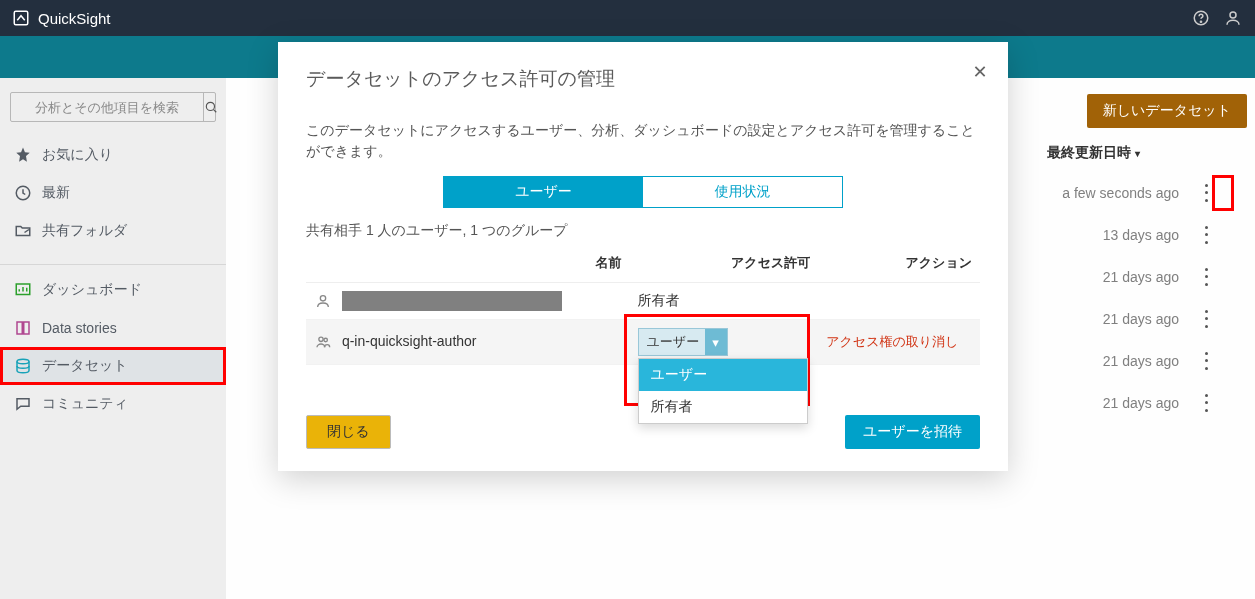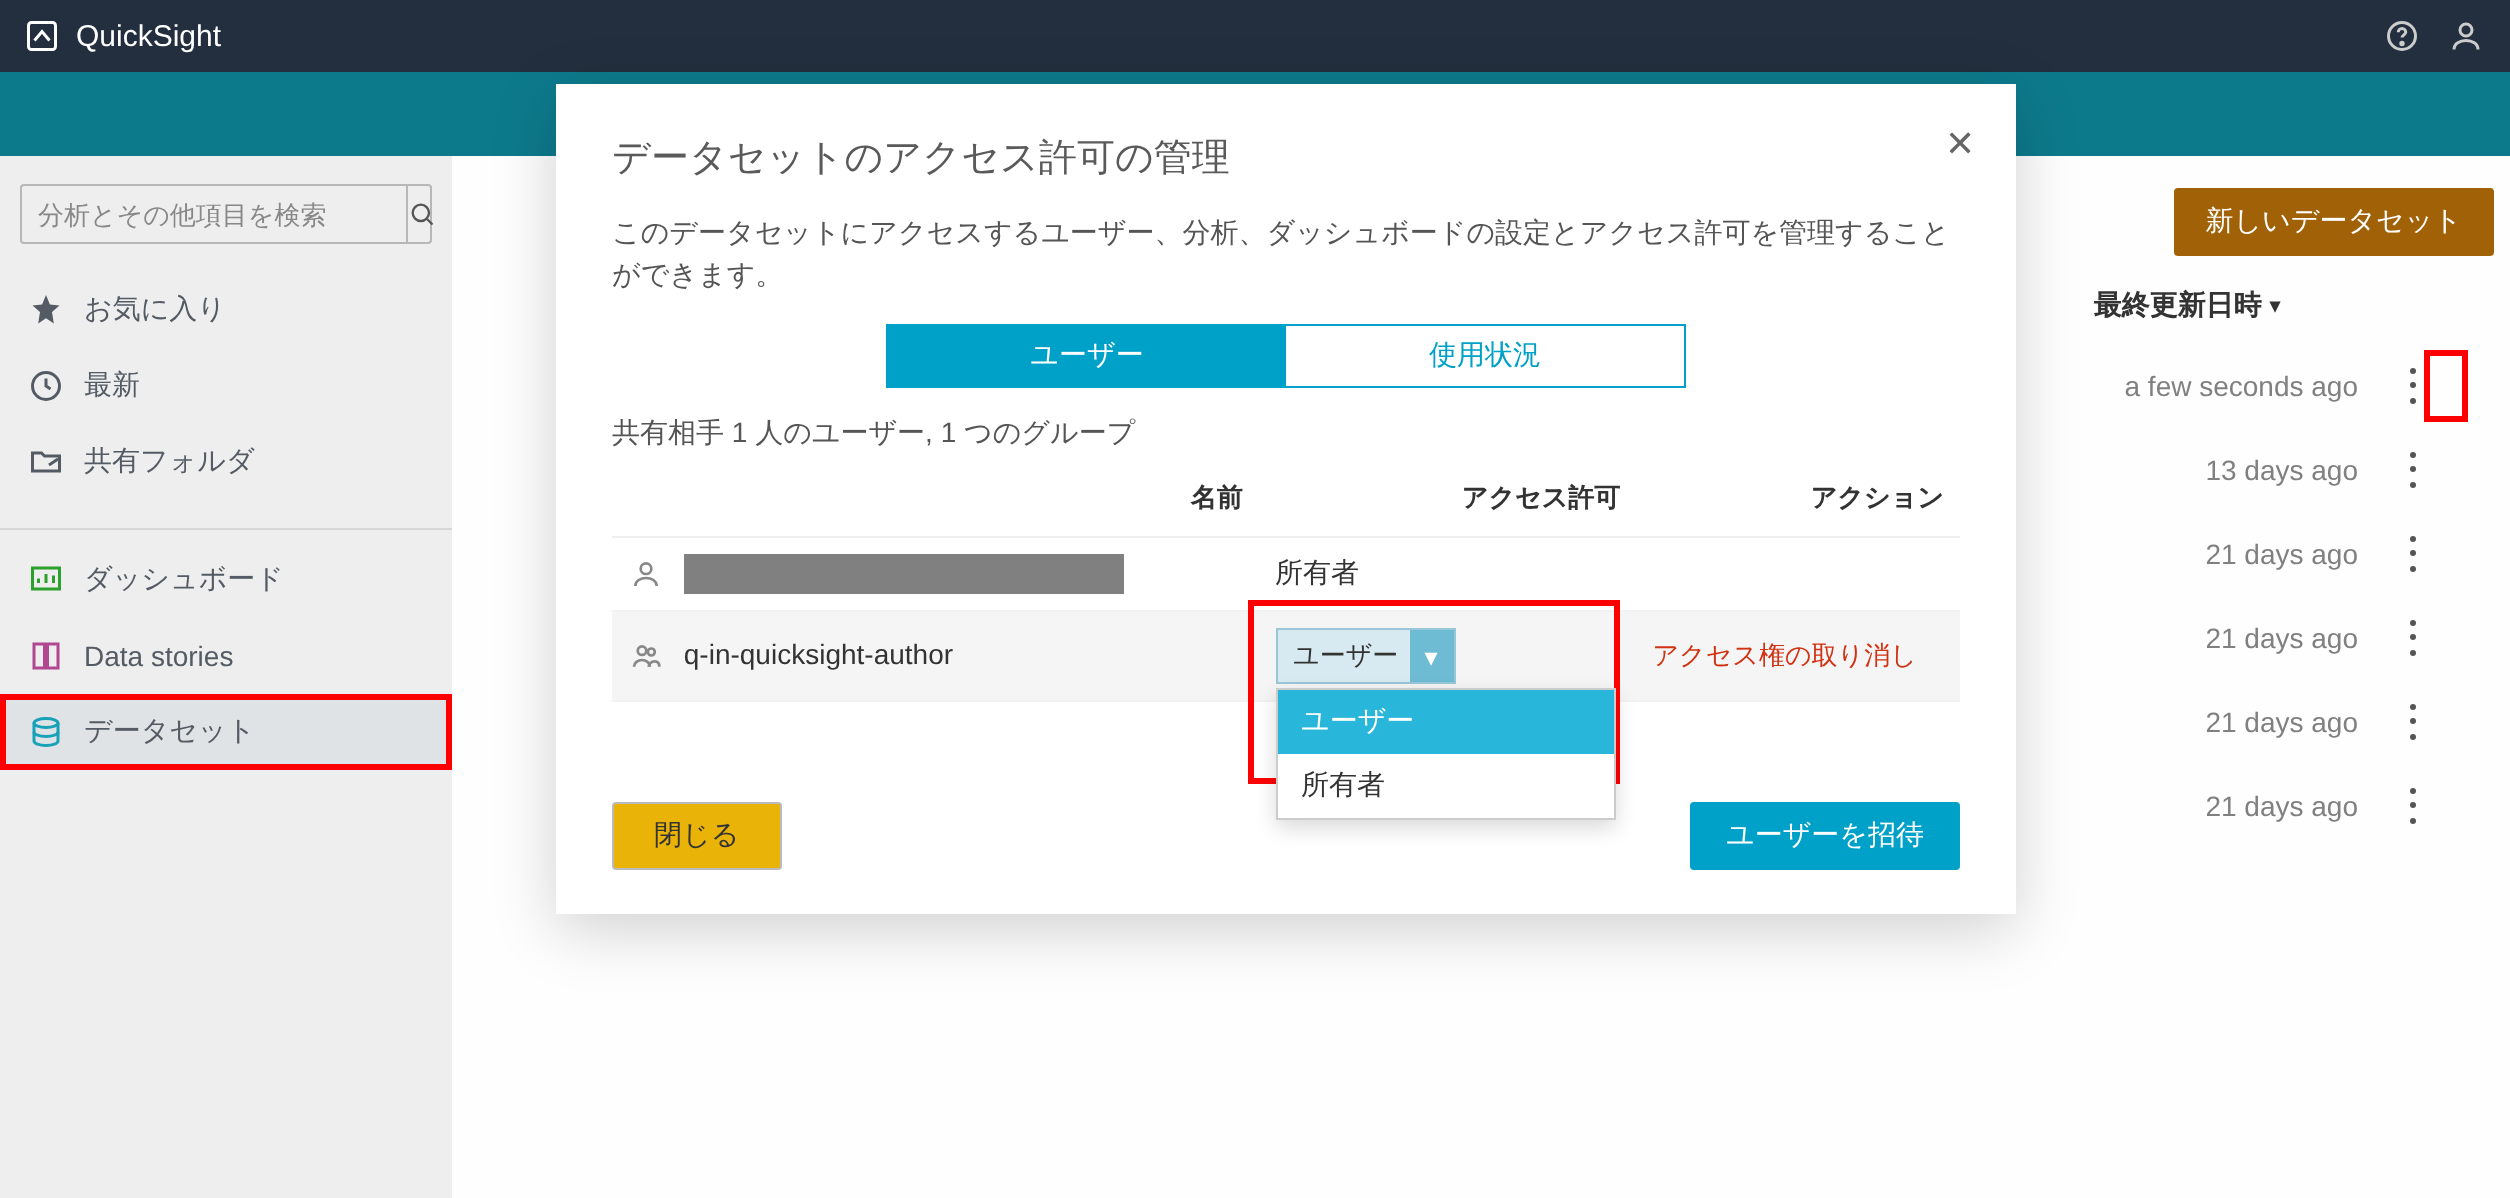--- a/index.html
+++ b/index.html
@@ -11,21 +11,21 @@
     .topbar .brand svg { width: 18px; height: 18px; }
     .topbar .spacer { flex: 1; }
     .topbar .tb-icon { width: 20px; height: 20px; margin-left: 12px; color: #ccc; cursor: pointer; display: flex; align-items: center; justify-content: center; }
 
     
     .subbar { height: 42px; background: #0d7a8c; }
 
     
     .sidebar { position: absolute; left: 0; top: 78px; bottom: 0; width: 226px; background: #eeeeee; padding-top: 10px; }
     .search-box { margin: 4px 10px 14px 10px; display: flex; align-items: center; border: 1px solid #b7b7b7; border-radius: 2px; background: #eeeeee; height: 30px; }
-    .search-box input { flex: 1; border: none; background: transparent; padding: 0 8px; font-size: 13px; outline: none; color: #555; }
+    .search-box input { flex: 1; border: none; background: transparent; padding: 0 8px; font-size: 13px; outline: none; color: #555; text-align: center; }
     .search-box input::placeholder { color: #888; }
     .search-box .search-btn { width: 30px; height: 100%; border-left: 1px solid #b7b7b7; display: flex; align-items: center; justify-content: center; color: #555; cursor: pointer; }
     .nav-group { padding-bottom: 8px; }
     .nav-divider { height: 1px; background: #d6d6d6; margin: 6px 0; }
     .nav-item { display: flex; align-items: center; gap: 10px; padding: 10px 14px; font-size: 14px; color: #545b64; cursor: pointer; }
     .nav-item .nav-icon { width: 18px; height: 18px; display: flex; align-items: center; justify-content: center; }
     .nav-item.active { background: #dfe3e6; }
     .nav-item.hl { outline: 3px solid #ff0000; outline-offset: -3px; }
 
     
@@ -39,21 +39,21 @@
     .ds-row { position: absolute; right: 14px; left: 10px; height: 38px; display: flex; align-items: center; }
     .ds-row .time { position: absolute; right: 62px; font-size: 14px; color: #808080; }
     .ds-row .kebab { position: absolute; right: 18px; width: 14px; height: 22px; display: flex; flex-direction: column; justify-content: space-around; align-items: center; cursor: pointer; }
     .ds-row .kebab span { width: 3px; height: 3px; border-radius: 50%; background: #555; }
     .ds-row.hl-k .kebab-wrap { outline: 3px solid #ff0000; padding: 4px 8px; }
     .kebab-wrap { position: absolute; right: 10px; display: flex; align-items: center; justify-content: center; height: 30px; }
 
     
     .overlay { position: absolute; inset: 0; background: rgba(0,0,0,0); pointer-events: none; }
     .modal { position: absolute; left: 278px; top: 42px; width: 730px; background: #fff; box-shadow: 0 8px 30px rgba(0,0,0,0.18); padding: 24px 28px 22px; pointer-events: auto; }
-    .modal h2 { font-size: 19px; color: #5a5a5a; font-weight: 400; margin-bottom: 14px; }
+    .modal h2 { font-size: 19px; color: #5a5a5a; font-weight: 400; margin-bottom: 28px; }
     .modal .close-x { position: absolute; right: 18px; top: 20px; width: 20px; height: 20px; cursor: pointer; color: #666; font-size: 18px; display: flex; align-items: center; justify-content: center; }
     .modal .desc { font-size: 14px; color: #555; line-height: 1.5; margin-bottom: 14px; }
 
     .seg-tabs { display: flex; border: 1px solid #00a1c9; width: 400px; margin: 0 auto 14px; height: 32px; }
     .seg-tabs .seg { flex: 1; display: flex; align-items: center; justify-content: center; font-size: 14px; cursor: pointer; }
     .seg-tabs .seg.active { background: #00a1c9; color: #fff; }
     .seg-tabs .seg.inactive { background: #fff; color: #00a1c9; }
 
     .share-summary { font-size: 14px; color: #555; margin-bottom: 4px; }
 
@@ -170,20 +170,28 @@
     </div>
     <div class="nav-item active hl">
       <span class="nav-icon">
           <svg viewBox="0 0 24 24" width="18" height="18" fill="none" stroke="#17a2b8" stroke-width="2">
             <ellipse cx="12" cy="6" rx="8" ry="3"></ellipse>
             <path d="M4 6v12c0 1.7 3.6 3 8 3s8-1.3 8-3V6"></path>
             <path d="M4 12c0 1.7 3.6 3 8 3s8-1.3 8-3"></path>
           </svg>
         </span>
       <span>データセット</span>
+    </div>
+    <div class="nav-item">
+      <span class="nav-icon">
+          <svg viewBox="0 0 24 24" width="18" height="18" fill="none" stroke="currentColor" stroke-width="2">
+            <path d="M4 5h16v10H9l-5 4z"></path>
+          </svg>
+        </span>
+      <span>コミュニティ</span>
     </div>
   </div>
 </div>
 
 <div class="main">
   <button class="new-ds-btn">新しいデータセット</button>
   <div class="list-header-last">
     <span>最終更新日時</span>
     <span class="chev">▾</span>
   </div>

